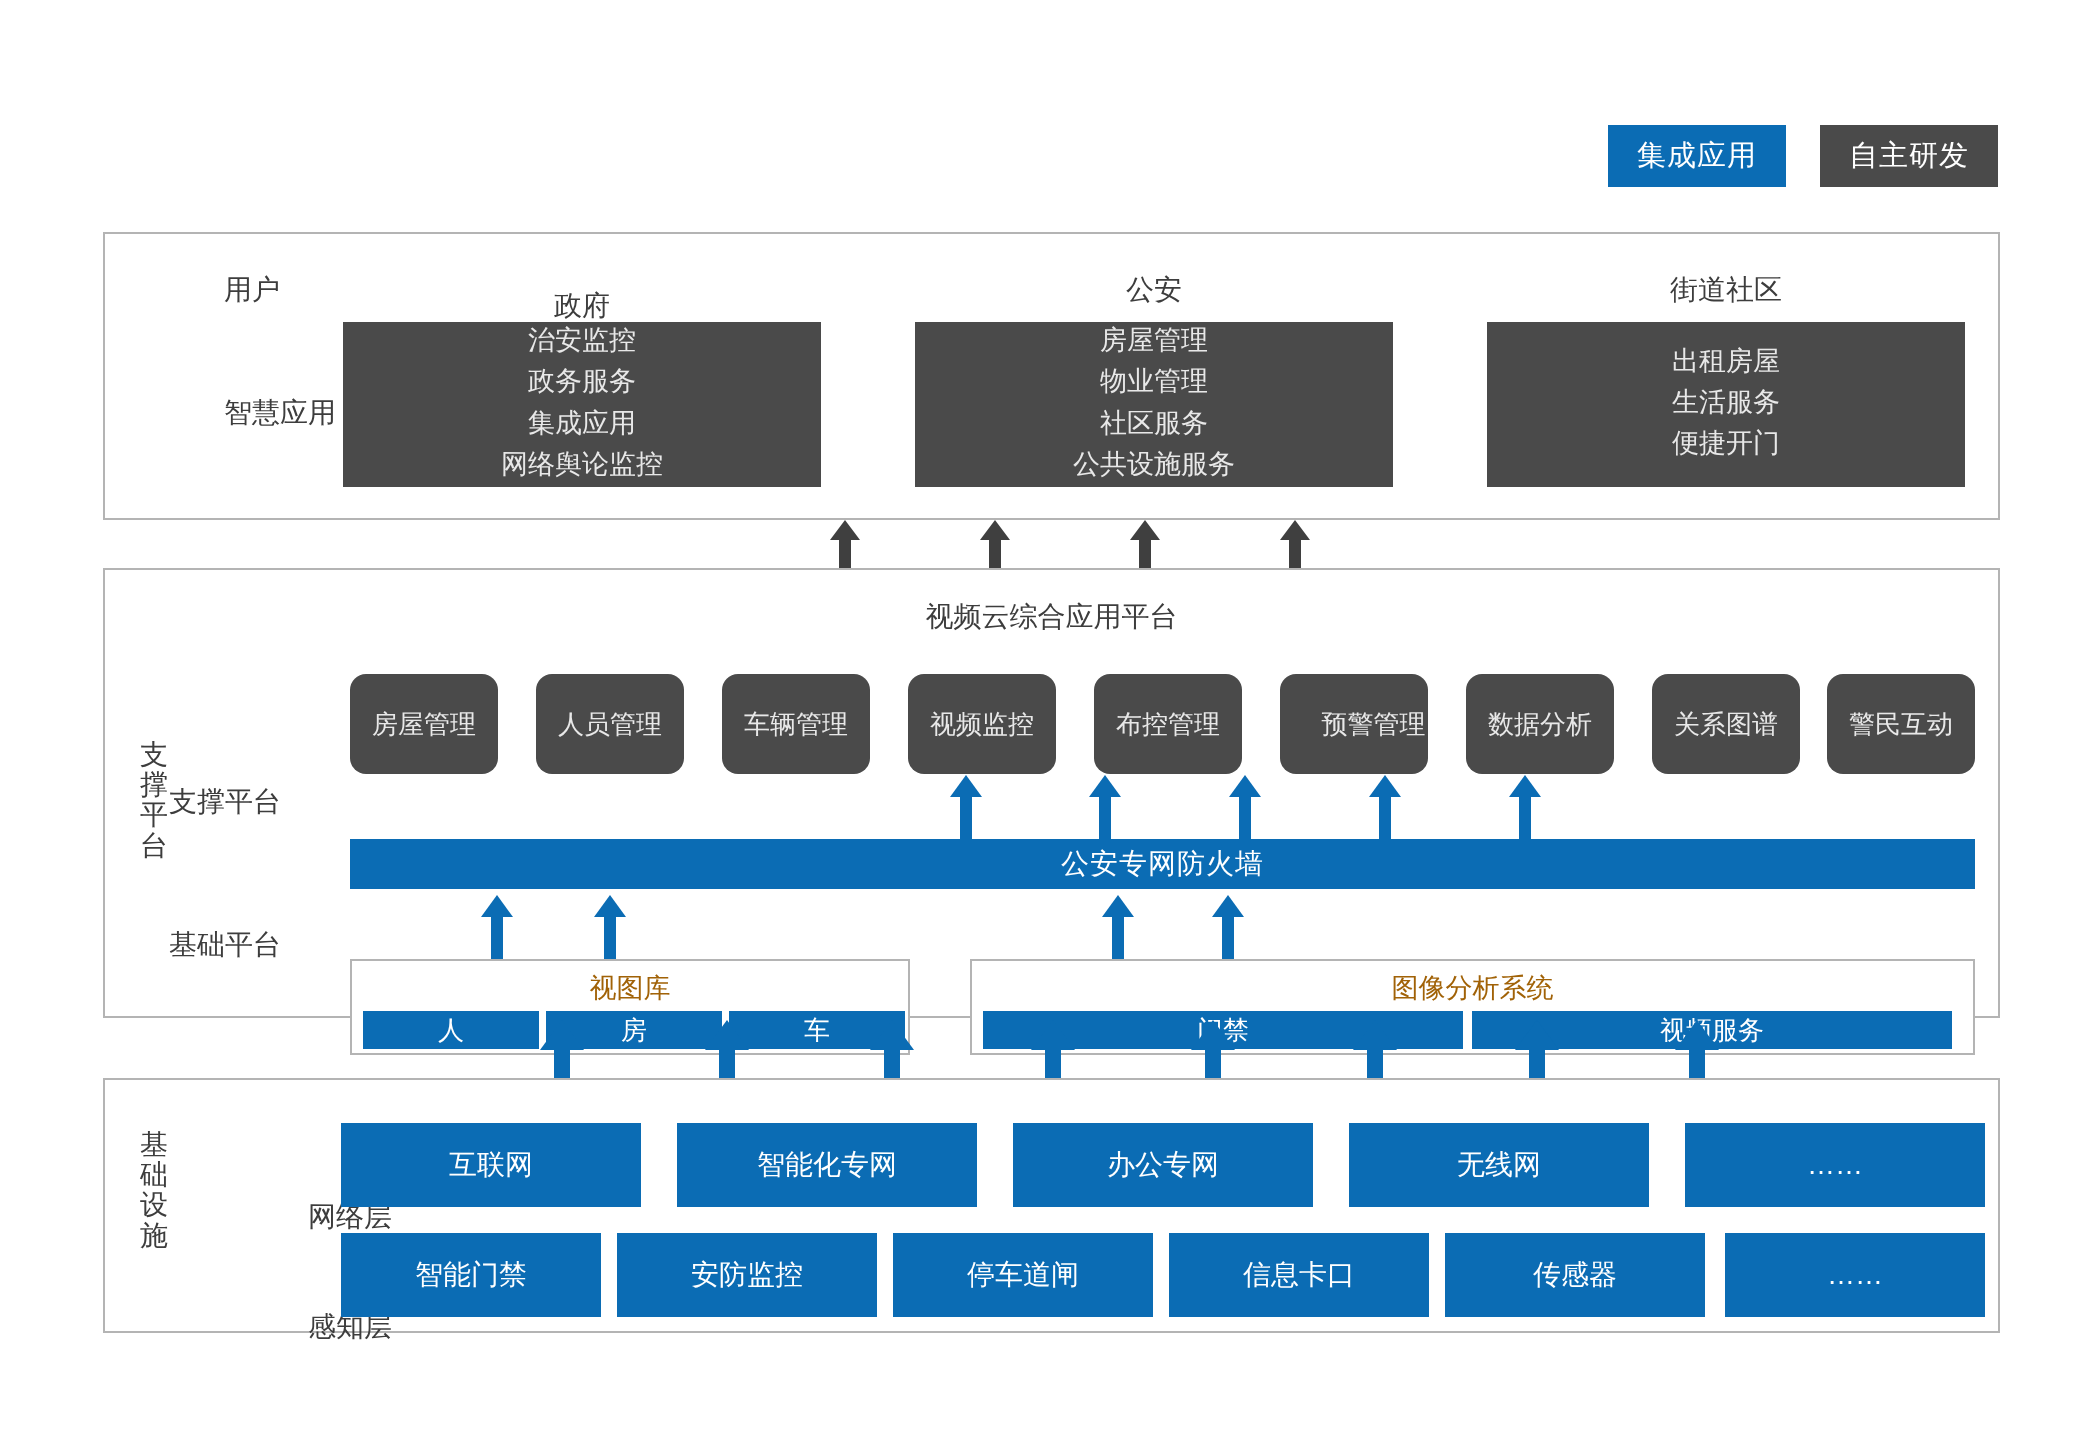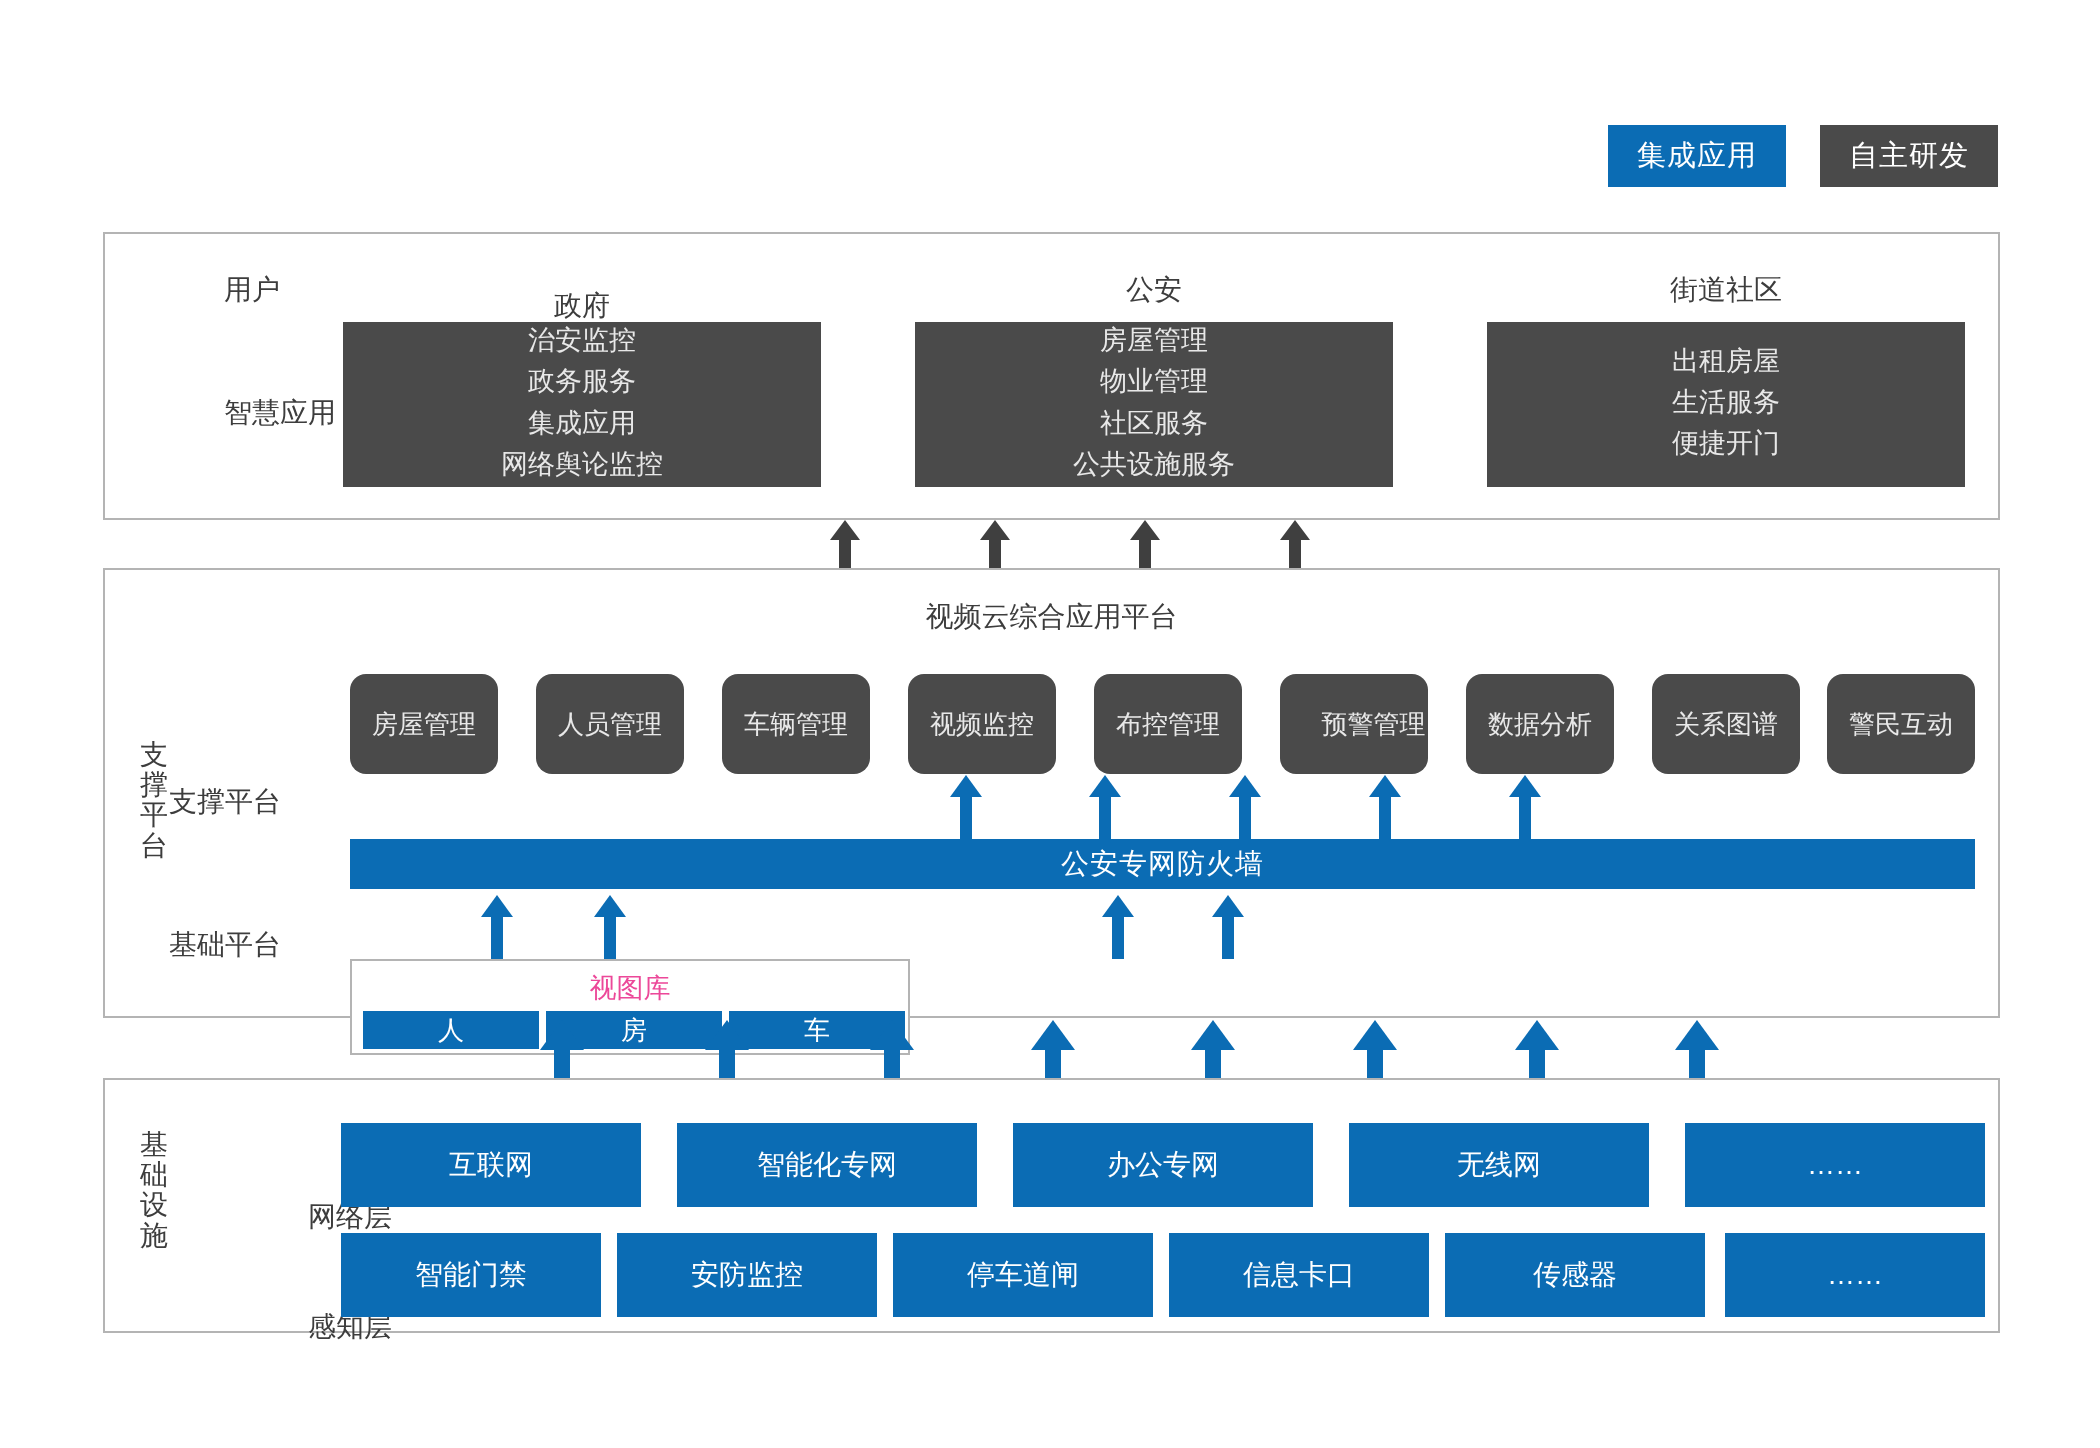--- a/index.html
+++ b/index.html
@@ -176,21 +176,21 @@
     border: 2px solid #b4b4b4;
     background: #ffffff;
     box-sizing: border-box;
   }
   .subframe-title {
     position: absolute;
     top: 9px;
     left: 0; right: 0;
     text-align: center;
     font-size: 27px;
-    color: #ec4899;
+    color: #a16207;
   }
   .sub-chip {
     position: absolute;
     height: 38px;
     background: #0b6cb4;
     color: #ffffff;
     display: flex;
     align-items: center;
     justify-content: center;
     font-size: 26px;
@@ -373,20 +373,29 @@
           <span>人</span>
         </div>
       <div class="sub-chip" style="left:194px; top:50px; width:176px;">
           <span>房</span>
         </div>
       <div class="sub-chip" style="left:377px; top:50px; width:176px;">
           <span>车</span>
         </div>
     </div>
 
+    <div class="subframe" style="left:865px; top:389px; width:1005px; height:96px;">
+      <div class="subframe-title">图像分析系统</div>
+      <div class="sub-chip" style="left:11px; top:50px; width:480px;">
+          <span>门禁</span>
+        </div>
+      <div class="sub-chip" style="left:500px; top:50px; width:480px;">
+          <span>视频服务</span>
+        </div>
+    </div>
   </div>
 
   <div class="vlabel" style="left:140px; top:740px;">
     <span>支</span>
       <span>撑</span>
       <span>平</span>
       <span>台</span>
   </div>
 
   <div class="arrow arrow-blue-wide" style="left:562px; top:1020px;">

